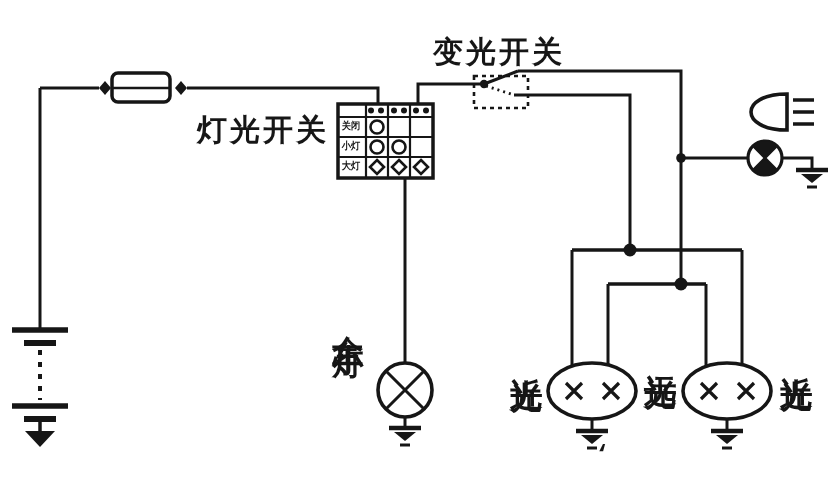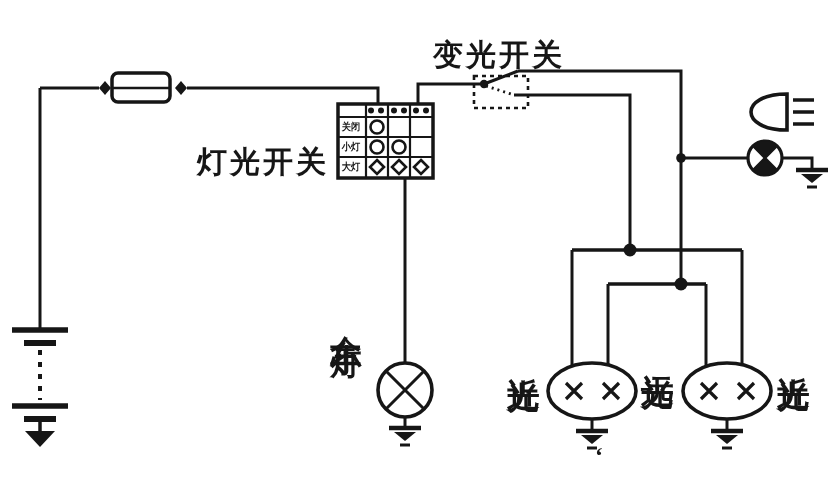--- a/index.html
+++ b/index.html
@@ -1,18 +1,18 @@
 <!DOCTYPE html>
 <html><head>
 <meta charset="utf-8">
 <style>
   html,body{margin:0;padding:0;background:#ffffff;}
   .stage{
     position:relative;width:837px;height:500px;background:#ffffff;overflow:hidden;
-    font-family:Liberation Serif, serif;color:#161616;
+    font-family:Liberation Mono, monospace;color:#161616;
   }
   .stage svg{position:absolute;left:0;top:0;}
   .lbl{
     position:absolute;font-weight:700;color:#161616;line-height:1.04;
     white-space:nowrap;user-select:none;
   }
   .lbl.h{font-size:30px;letter-spacing:3px;}
   .lbl.v{
     writing-mode:vertical-rl;text-orientation:upright;
     font-size:31px;letter-spacing:4px;
@@ -150,21 +150,21 @@
     </g>
 
     <g>
       <path d="M787,94 C763,94 751,103 751,112 C751,121 763,130 787,130 Z" fill="#ffffff" stroke="#161616" stroke-width="3.6"></path>
       <path d="M793,100 H814 M793,112 H814 M793,124 H814" stroke="#161616" stroke-width="3.6" fill="none"></path>
     </g>
   </svg>
 
   <div class="lbl h" style="left:433px;top:39px;">变光开关</div>
 
-  <div class="lbl h" style="left:197px;top:117px;margin-top:29px;">灯光开关</div>
+  <div class="lbl h" style="left:197px;top:117px;">灯光开关</div>
 
   <div class="lbl v" style="left:329px;top:311px;">全车小灯</div>
 
   <div class="lbl v big" style="left:506px;top:351px;">近光</div>
 
   <div class="lbl v big" style="left:640px;top:348px;">远光</div>
 
   <div class="lbl v big" style="left:776px;top:350px;">近光</div>
 
   <div class="rowlbl" style="left:339px;top:120px;">关闭</div>

